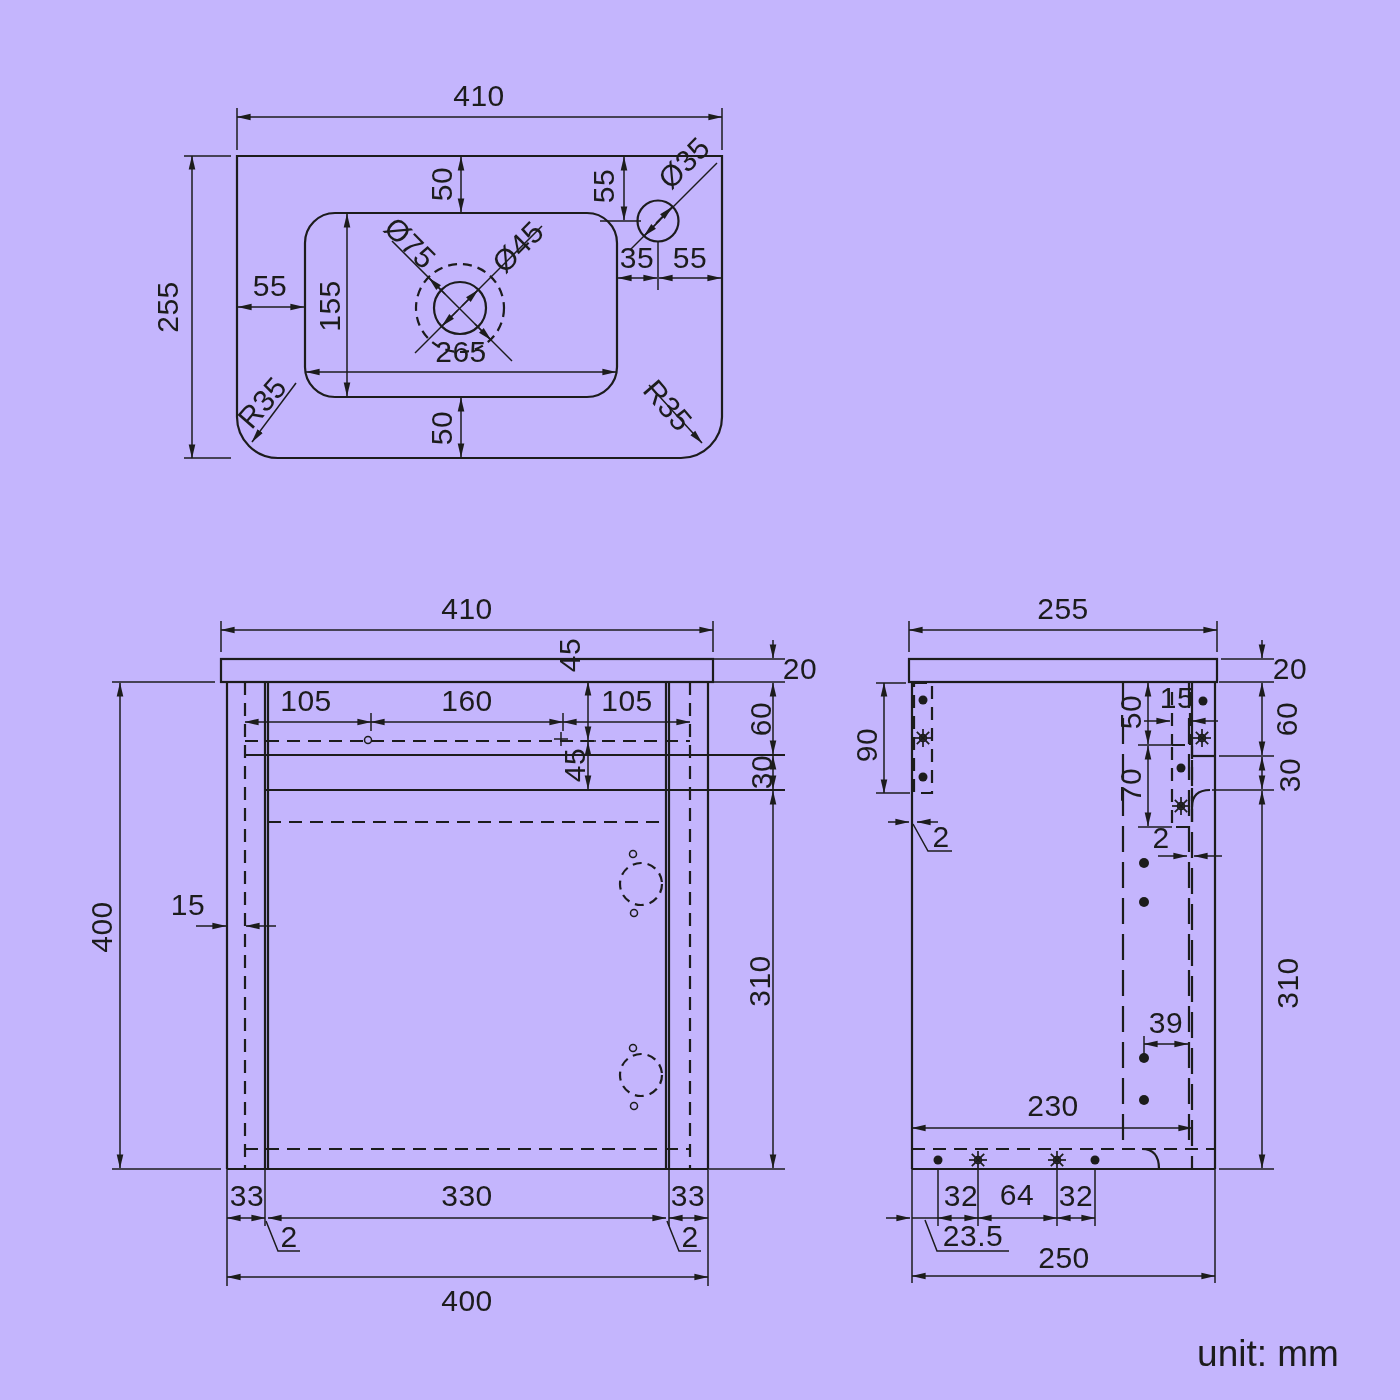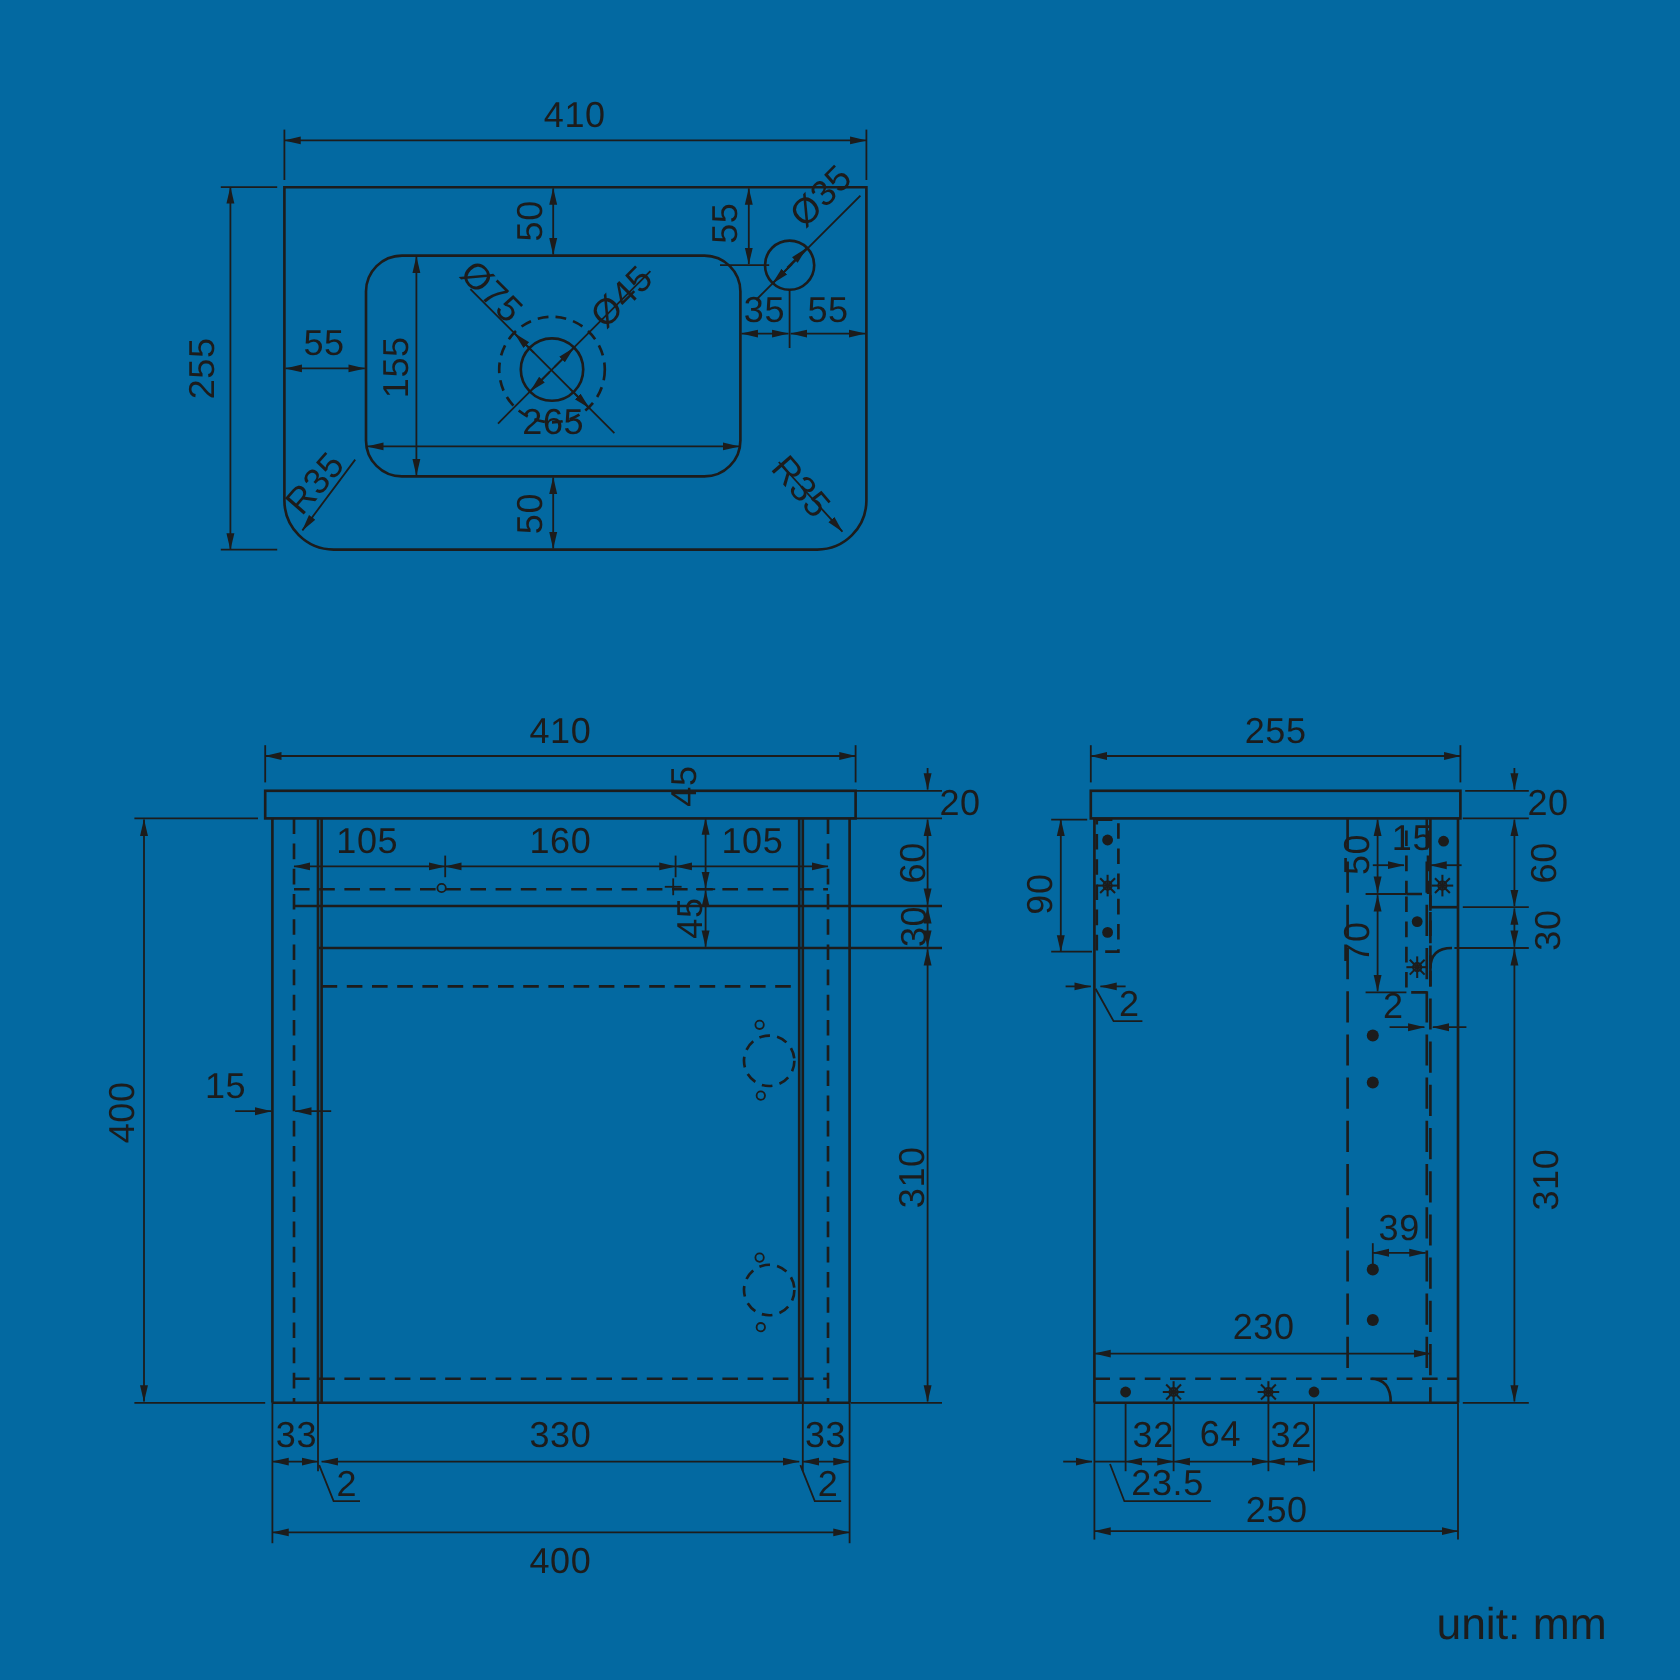--- a/index.html
+++ b/index.html
@@ -1,16 +1,16 @@
 <!DOCTYPE html>
 <html><head>
 <meta charset="utf-8">
 <style>
   html,body{margin:0;padding:0;background:#ffffff;}
-  .page{width:1400px;height:1400px;background:#0369a1;position:relative;font-family:"Liberation Sans",sans-serif;}
+  .page{width:1400px;height:1400px;background:#c4b5fd;position:relative;font-family:"Liberation Sans",sans-serif;}
   svg{position:absolute;left:0;top:0;}
   .o{stroke:#1c1c1c;stroke-width:2.2;fill:none;stroke-linecap:butt;}
   .thin{stroke:#1c1c1c;stroke-width:1.5;fill:none;}
   .d{stroke-dasharray:13 8;}
   .dl{stroke-dasharray:26 10;}
   .ds{stroke-dasharray:9 6;}
   .t{font-family:"Liberation Sans",sans-serif;font-size:30px;fill:#1c1c1c;text-anchor:middle;letter-spacing:0.5px;}
   .tu{font-family:"Liberation Sans",sans-serif;font-size:37px;fill:#1c1c1c;text-anchor:middle;}
   .dot{fill:#1c1c1c;stroke:none;}
   .ah{fill:#1c1c1c;stroke:none;}

